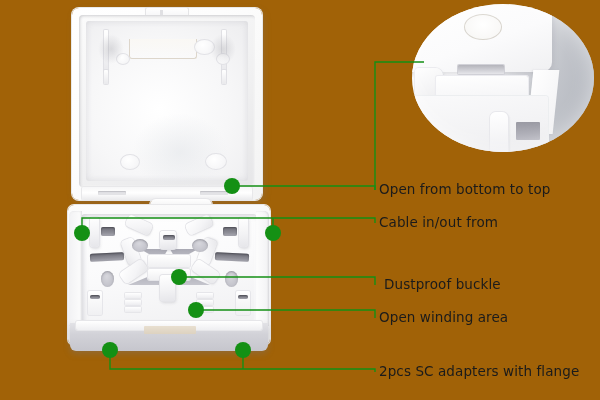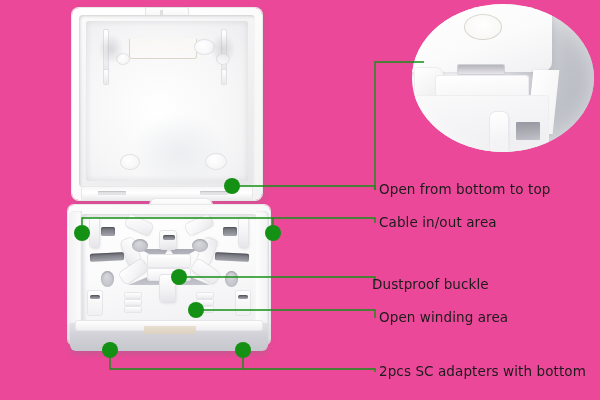--- a/index.html
+++ b/index.html
@@ -4,21 +4,21 @@
 <style>
   html, body {
     margin: 0;
     padding: 0;
     background: #ffffff;
   }
   #stage {
     position: relative;
     width: 600px;
     height: 400px;
-    background: #ec4899;
+    background: #a16207;
     overflow: hidden;
     font-family: "DejaVu Sans", sans-serif;
   }
 
   
   .callout-label {
     position: absolute;
     font-family: "DejaVu Sans", sans-serif;
     font-size: 13.5px;
     color: #1b1b1b;
@@ -483,19 +483,19 @@
         <circle cx="273" cy="233" r="8" fill="#149014"></circle>
         <circle cx="179" cy="277" r="8" fill="#149014"></circle>
         <circle cx="196" cy="310" r="8" fill="#149014"></circle>
         <circle cx="110" cy="350" r="8" fill="#149014"></circle>
         <circle cx="243" cy="350" r="8" fill="#149014"></circle>
       </g>
   </svg>
 
   <div id="label-layer">
       <div class="callout-label" style="left: 379px; top: 183px;">Open from bottom to top</div>
-      <div class="callout-label" style="left: 379px; top: 216px;">Cable in/out area</div>
-      <div class="callout-label" style="left: 372px; top: 278px;">Dustproof buckle</div>
+      <div class="callout-label" style="left: 379px; top: 216px;">Cable in/out from</div>
+      <div class="callout-label" style="left: 384px; top: 278px;">Dustproof buckle</div>
       <div class="callout-label" style="left: 379px; top: 311px;">Open winding area</div>
-      <div class="callout-label" style="left: 379px; top: 365px;">2pcs SC adapters with bottom</div>
+      <div class="callout-label" style="left: 379px; top: 365px;">2pcs SC adapters with flange</div>
     </div>
 
 </div>
 
 </body></html>

